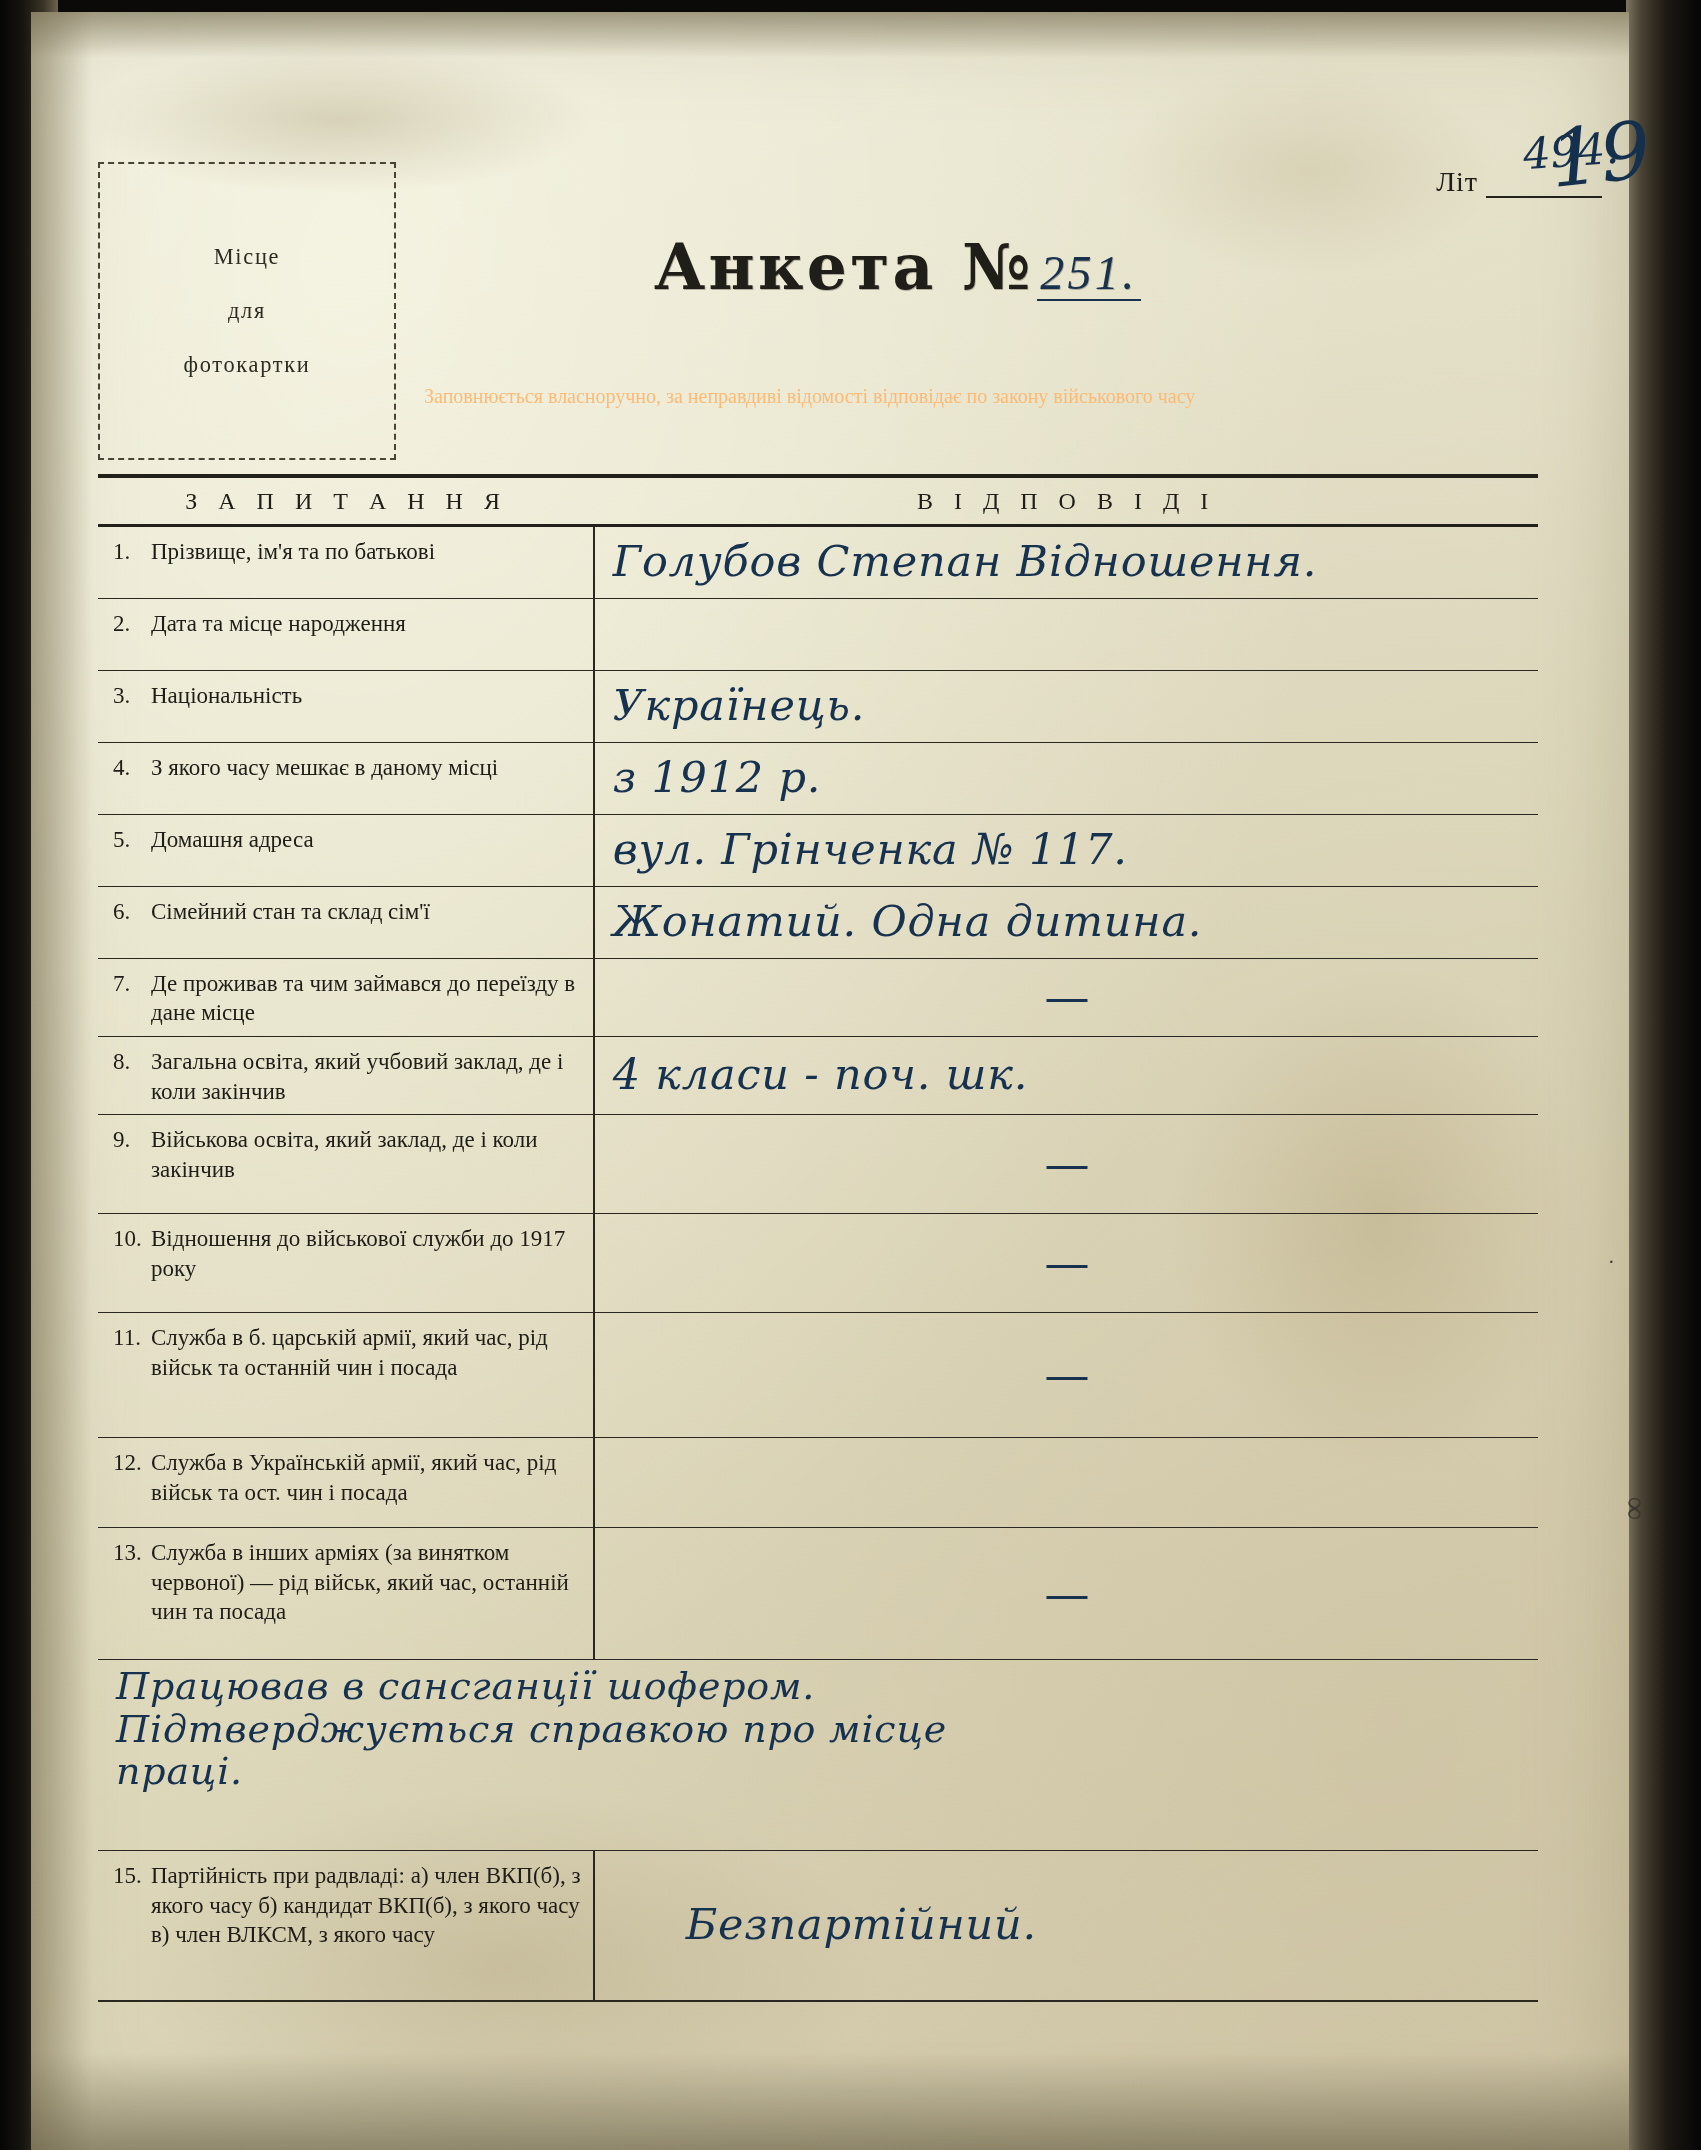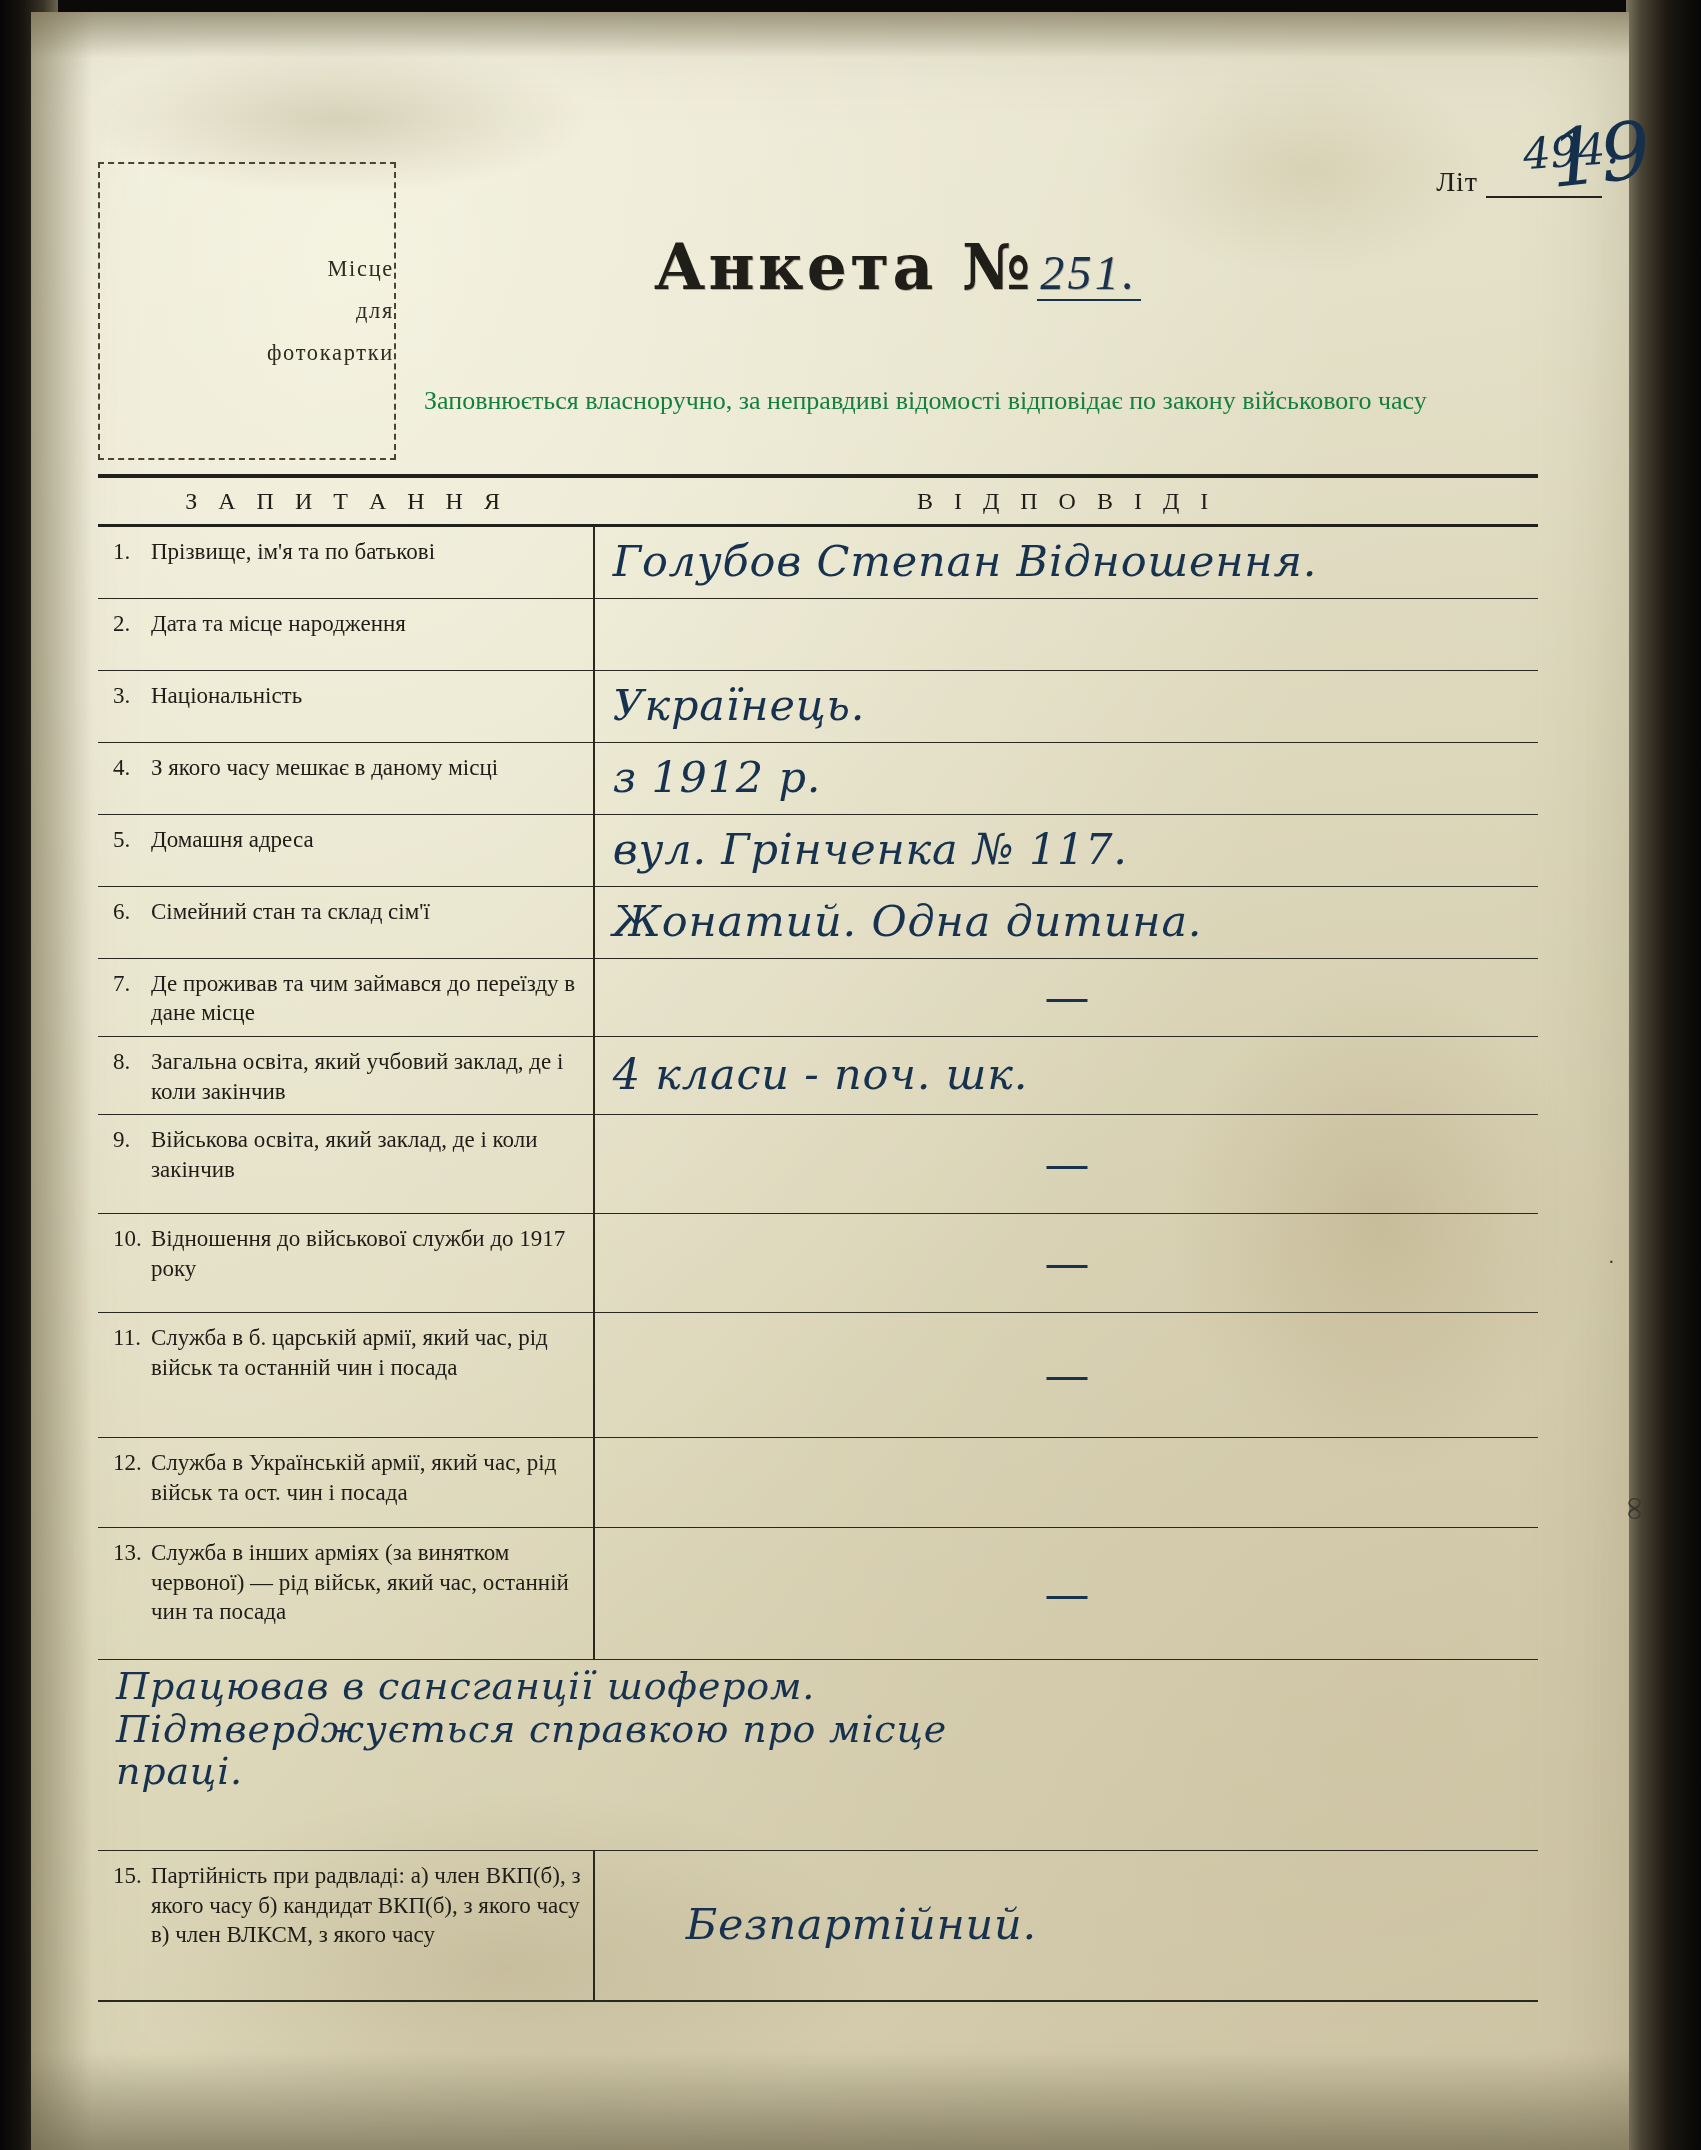--- a/index.html
+++ b/index.html
@@ -92,23 +92,23 @@
   .photo-box {
     position: absolute;
     left: 98px;
     top: 162px;
     width: 298px;
     height: 298px;
     border: 2.5px dashed #4a4438;
     box-sizing: border-box;
     display: flex;
     flex-direction: column;
-    align-items: flex-end;
+    align-items: center;
     justify-content: center;
-    gap: 16px;
+    gap: 28px;
     letter-spacing: 1.7px;
   }
   .photo-box span {
     font-family: "Liberation Serif", serif;
     font-size: 22.4px;
     color: #2e2b22;
   }
 
   
   .lit-row {
@@ -173,23 +173,23 @@
     margin-left: 3.3px;
     text-align: right;
   }
 
   .subtitle {
     position: absolute;
     left: 424px;
     top: 382px;
     width: 1076px;
     font-family: "Liberation Serif", serif;
-    font-size: 26px;
+    font-size: 20px;
     line-height: 1.45;
-    color: #15803d;
+    color: #fdba74;
   }
 
   
   .table {
     position: absolute;
     left: 98px;
     top: 474px;
     width: 1440px;
     border-top: 4.1px solid #22201a;
     box-sizing: border-box;

